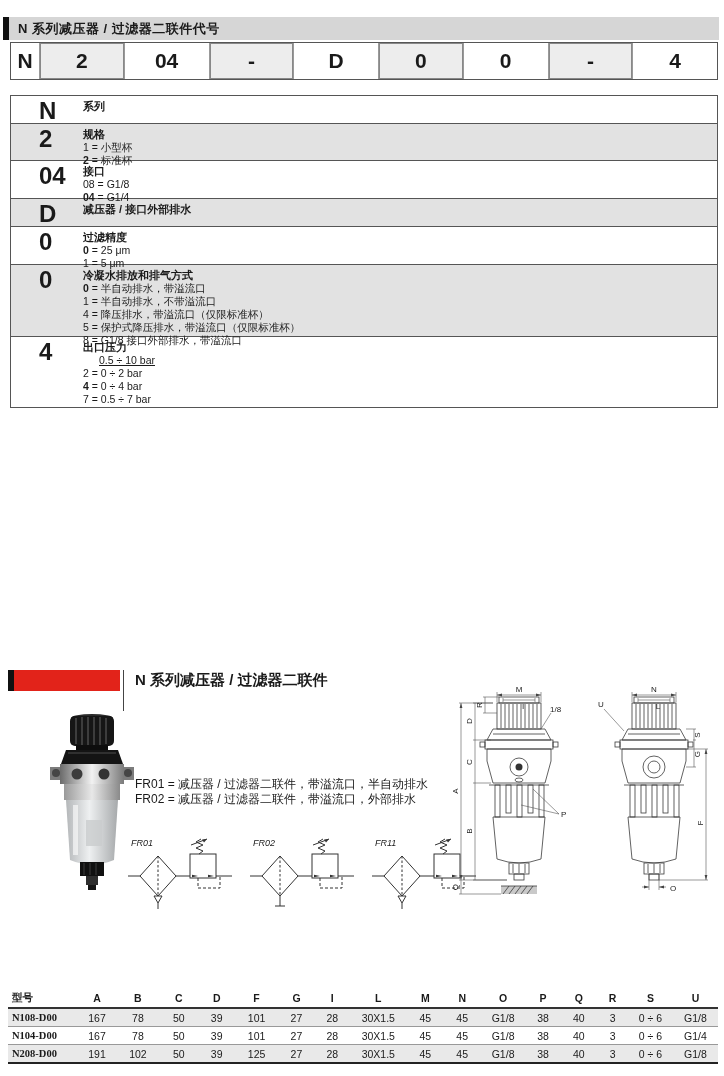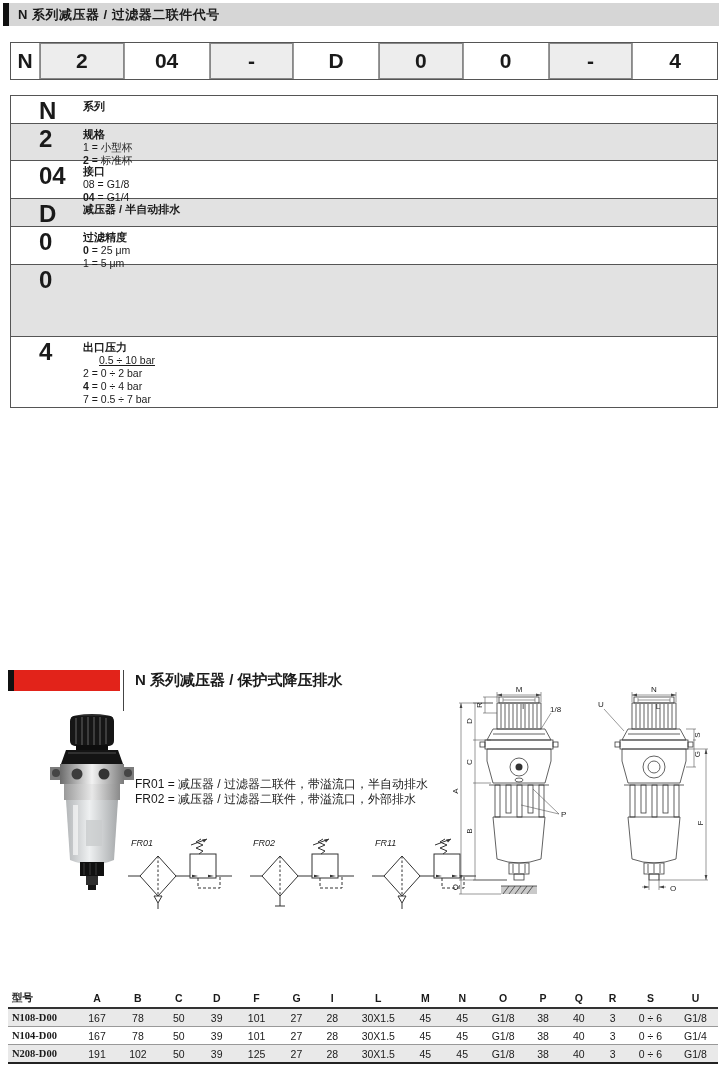--- a/index.html
+++ b/index.html
@@ -1,21 +1,21 @@
 <!DOCTYPE html>
 <html style="--red: #e2231a; --bar-gray: #d6d6d6; --row-gray: #e2e2e2; --cell-gray: #ededed; --alt-row: #e9e9e9;"><head>
 <meta charset="utf-8">
 <style>
   html,body{margin:0;padding:0;}
   body{
     width:724px;height:1076px;position:relative;background:#fff;
     font-family:"Liberation Sans",sans-serif;color:#1a1a1a;overflow:hidden;
   }
   
-  .title-bar{position:absolute;left:3px;top:3px;width:716px;height:23px;
+  .title-bar{position:absolute;left:3px;top:17px;width:716px;height:23px;
     background:var(--bar-gray,#d6d6d6);display:flex;align-items:center;}
   .black-tab{position:absolute;left:0;top:0;width:6px;height:23px;background:#111;}
   .title-text{margin-left:15px;font-size:13px;font-weight:bold;letter-spacing:.5px;}
   
   .code-row{position:absolute;left:10px;top:42px;width:708px;height:38px;
     border:1px solid #555;display:flex;background:#fff;box-sizing:border-box;}
   .code-cell{flex:1;display:flex;align-items:center;justify-content:center;
     font-size:21px;font-weight:bold;border-left:1px solid #999;box-sizing:border-box;}
   .code-cell.first{flex:0 0 28px;border-left:none;}
   .code-cell.shaded{background:var(--cell-gray,#ededed);box-shadow:inset 0 0 0 1px #888;}
@@ -98,50 +98,58 @@
       <div class="spec-code">04</div>
       <div class="spec-body">
         <div class="spec-title">接口</div>
         <div class="spec-opt"><span class="k">08</span> = G1/8</div>
         <div class="spec-opt"><span class="k b">04</span> = G1/4</div>
       </div>
     </div>
     <div class="spec-row shaded" style="height: 28px;">
       <div class="spec-code">D</div>
       <div class="spec-body">
-        <div class="spec-title">减压器 / 半自动排水</div>
+        <div class="spec-title">减压器 / 接口外部排水</div>
       </div>
     </div>
     <div class="spec-row" style="height: 38px;">
       <div class="spec-code">0</div>
       <div class="spec-body">
         <div class="spec-title">过滤精度</div>
         <div class="spec-opt"><span class="k b">0</span> = 25 μm</div>
         <div class="spec-opt"><span class="k">1</span> = 5 μm</div>
       </div>
     </div>
     <div class="spec-row shaded" style="height: 72px;">
       <div class="spec-code">0</div>
+      <div class="spec-body">
+        <div class="spec-title">冷凝水排放和排气方式</div>
+        <div class="spec-opt"><span class="k b">0</span> = 半自动排水，带溢流口</div>
+        <div class="spec-opt"><span class="k">1</span> = 半自动排水，不带溢流口</div>
+        <div class="spec-opt"><span class="k">4</span> = 降压排水，带溢流口（仅限标准杯）</div>
+        <div class="spec-opt"><span class="k">5</span> = 保护式降压排水，带溢流口（仅限标准杯）</div>
+        <div class="spec-opt"><span class="k">8</span> = G1/8 接口外部排水，带溢流口</div>
+      </div>
     </div>
     <div class="spec-row" style="height: 70px;">
       <div class="spec-code">4</div>
       <div class="spec-body">
         <div class="spec-title">出口压力</div>
         <div class="spec-opt noprefix">0.5 ÷ 10 bar</div>
         <div class="spec-opt"><span class="k">2</span> = 0 ÷ 2 bar</div>
         <div class="spec-opt"><span class="k b">4</span> = 0 ÷ 4 bar</div>
         <div class="spec-opt"><span class="k">7</span> = 0.5 ÷ 7 bar</div>
       </div>
     </div>
   </div>
 
 <span class="banner-black"></span>
 <span class="banner-red"></span>
 <span class="mid-vline"></span>
-<h2 class="mid-title">N 系列减压器 / 保护式降压排水</h2>
+<h2 class="mid-title">N 系列减压器 / 过滤器二联件</h2>
 
 <div class="photo">
   <svg width="92" height="180" viewBox="0 0 92 180">
     <defs>
       <linearGradient id="gchrome" x1="0" y1="0" x2="1" y2="0">
         <stop offset="0" stop-color="#6b6b6b"></stop>
           <stop offset="0.5" stop-color="#f2f2f2"></stop>
           <stop offset="1" stop-color="#7a7a7a"></stop>
       </linearGradient>
       <linearGradient id="gbody" x1="0" y1="0" x2="1" y2="0">

